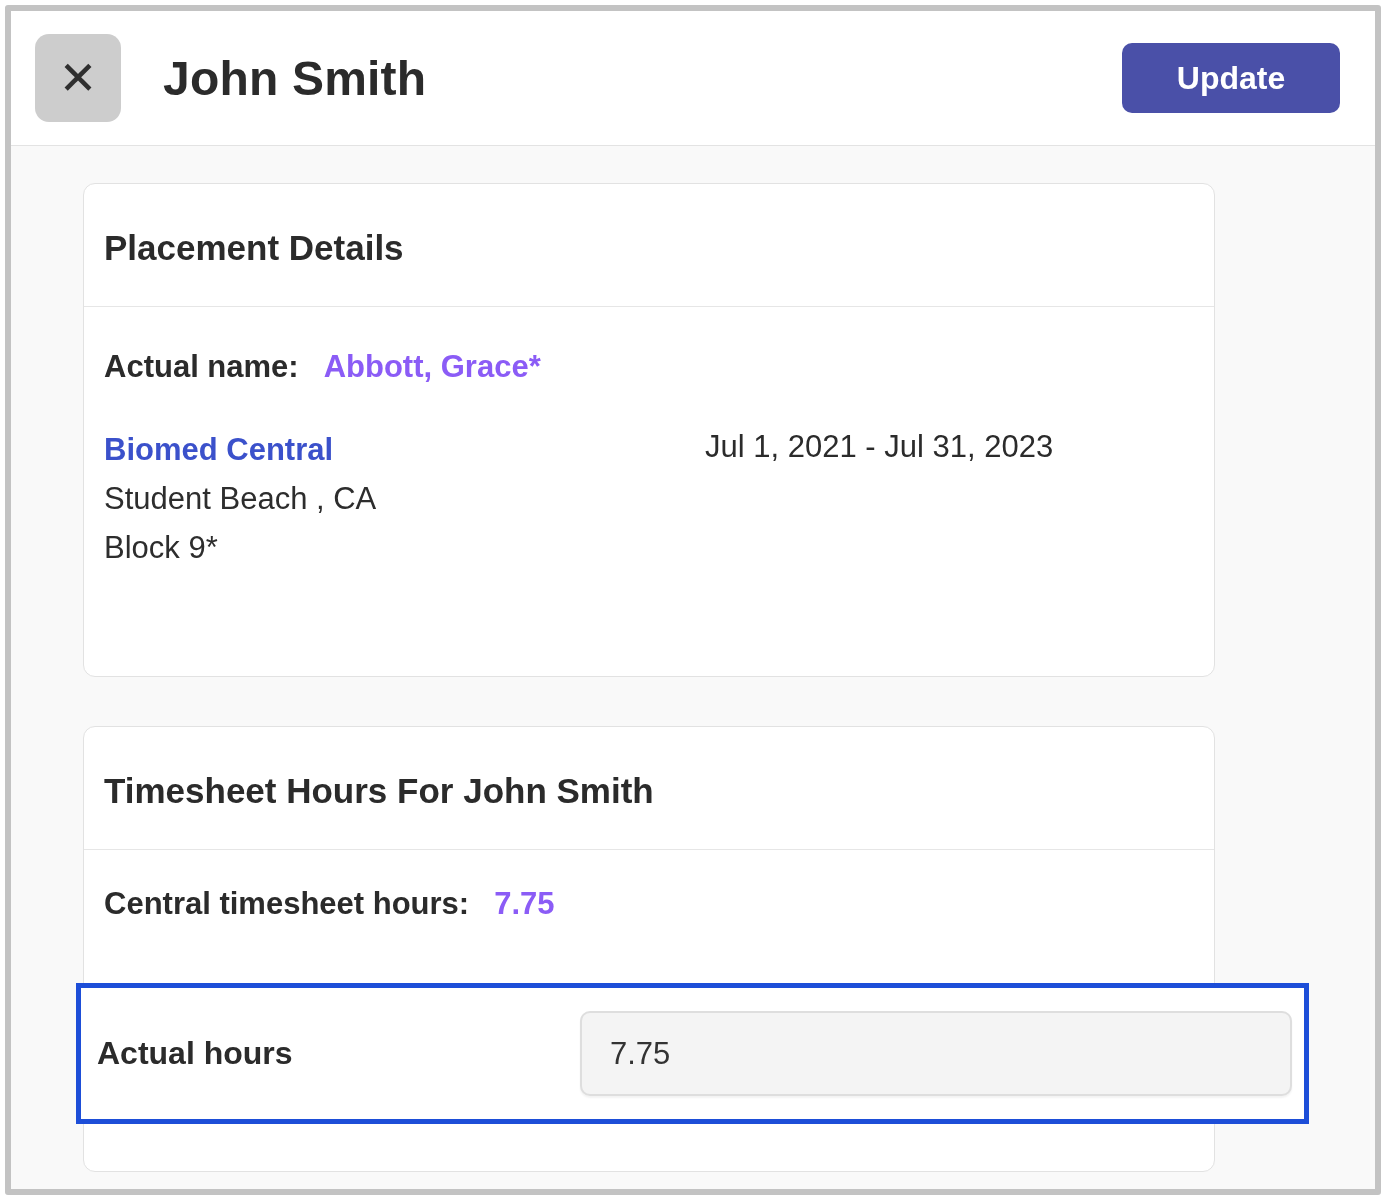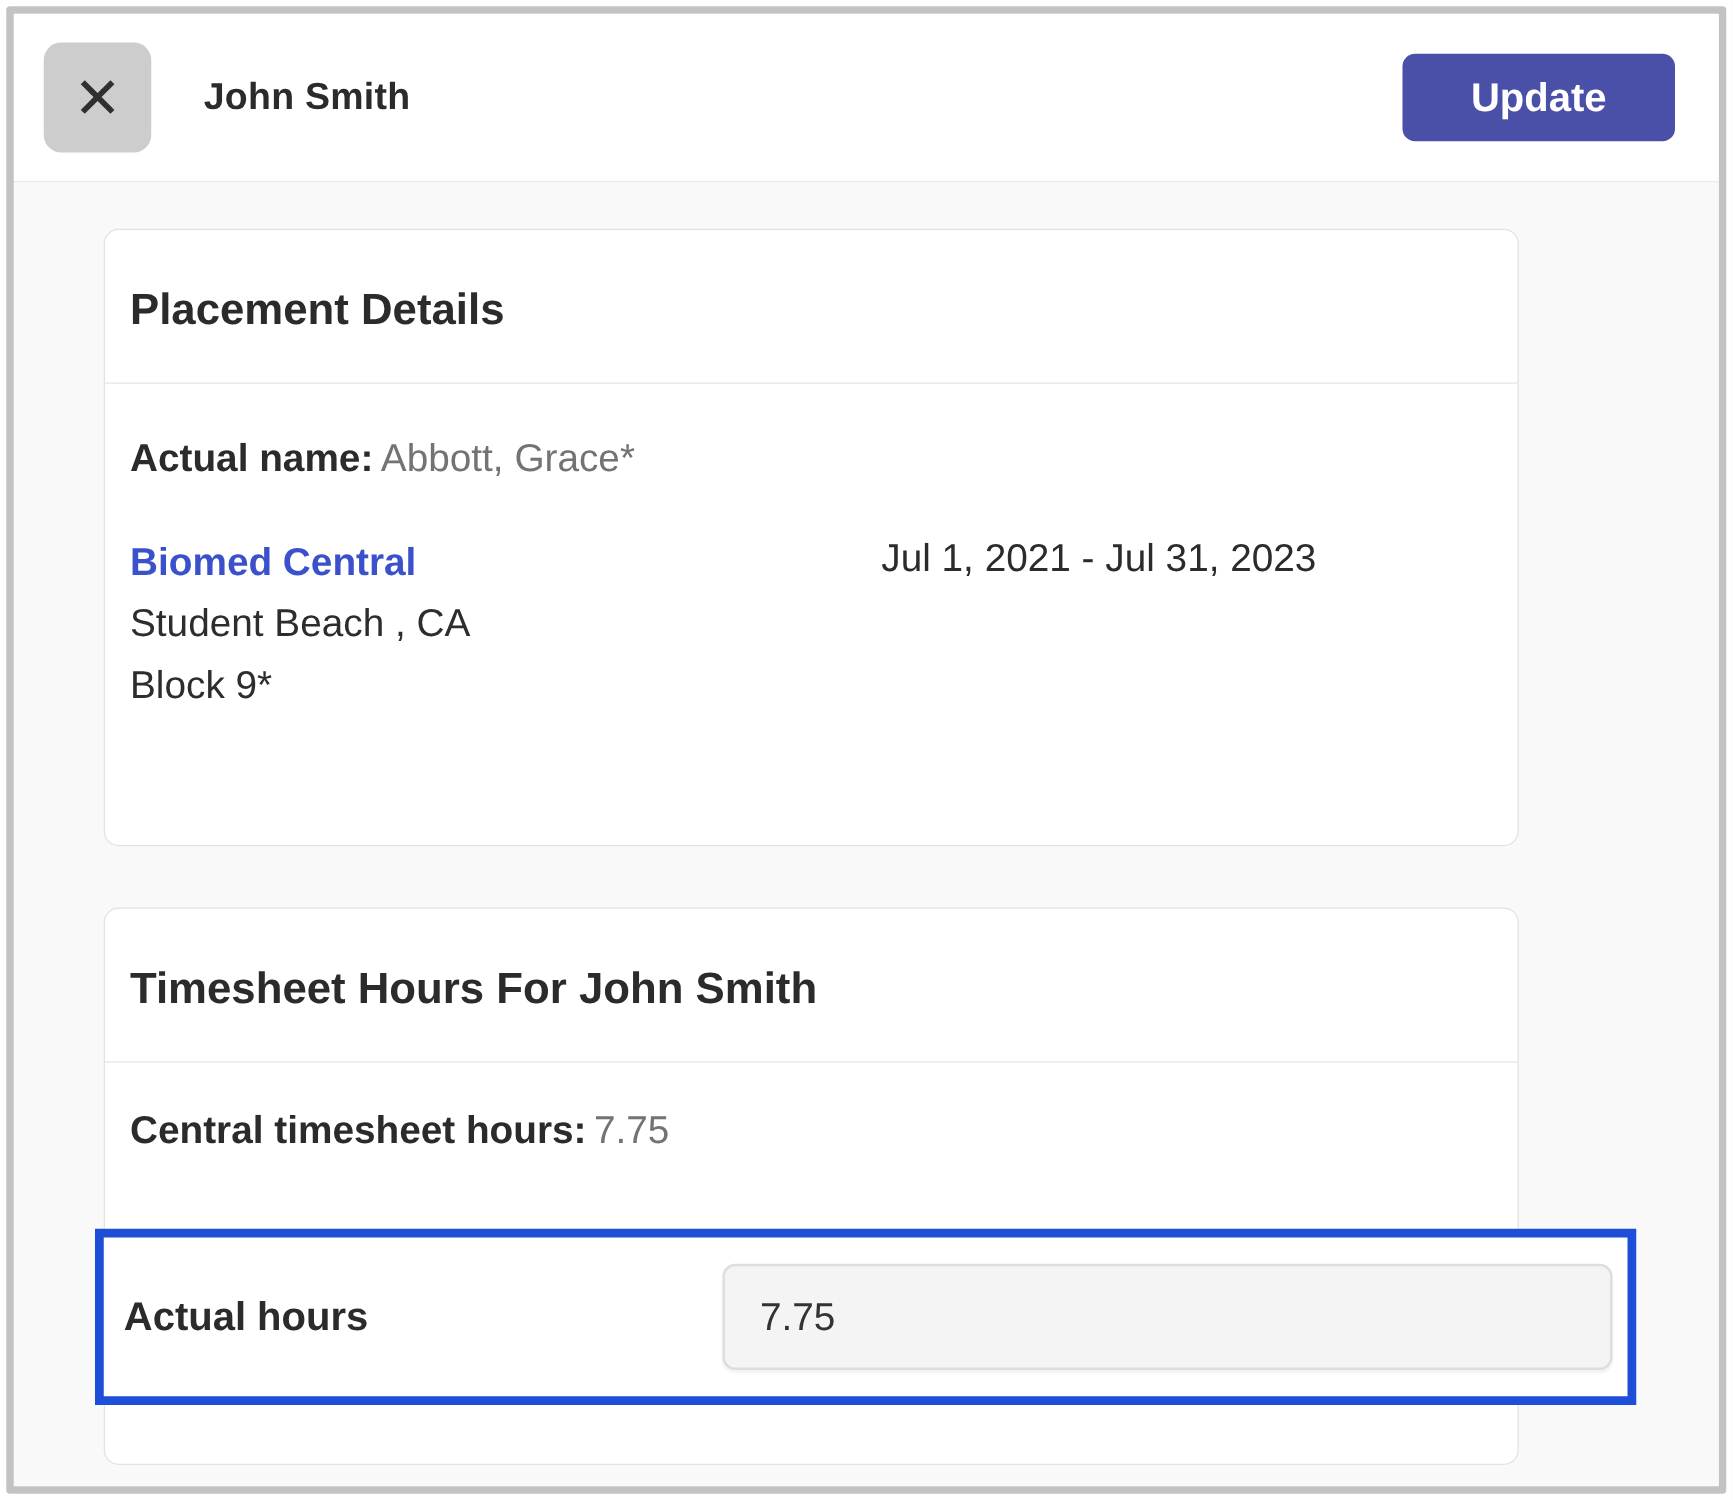--- a/index.html
+++ b/index.html
@@ -41,21 +41,21 @@
     color: #2f2f2f;
     line-height: 1;
     display: flex;
     align-items: center;
     justify-content: center;
     cursor: pointer;
     font-family: "Liberation Sans", sans-serif;
   }
   .drawer-title {
     margin-left: 42px;
-    font-size: 30px;
+    font-size: 48px;
     font-weight: 600;
     color: #2b2b2b;
     letter-spacing: 0.2px;
   }
   .update-btn {
     margin-left: auto;
     width: 218px;
     height: 70px;
     background: #4a50a8;
     color: #ffffff;
@@ -84,21 +84,21 @@
     font-weight: 600;
     color: #2b2b2b;
     padding: 44px 20px 38px 20px;
     border-bottom: 1px solid #e6e6e6;
   }
   
   .placement-card { height: 494px; }
   .placement-body { padding: 42px 20px 0 20px; }
   .student-row { font-size: 31px; }
   .field-label { font-weight: 700; color: #2b2b2b; }
-  .field-value { font-weight: 400; color: #737373; margin-left: 6px; }
+  .field-value { font-weight: 700; color: #8b5cf6; margin-left: 25px; }
   .cols { display: flex; margin-top: 40px; }
   .col-left { width: 590px; font-size: 31px; line-height: 49px; }
   .site-link {
     color: #3b51cb;
     font-weight: 600;
     text-decoration: none;
     cursor: pointer;
     display: inline-block;
   }
   .col-right { font-size: 31px; margin-left: 11px; }
@@ -116,21 +116,21 @@
   
   .timesheet-card { height: 446px; margin-top: 49px; }
   .timesheet-body { padding: 36px 20px 0 20px; }
   .approved-row { font-size: 31px; }
   .highlight-row {
     position: absolute;
     left: -8px;
     top: 256px;
     width: 1233px;
     height: 141px;
-    border: 7px solid #1d4ed8;
+    border: 5px solid #1d4ed8;
     background: #ffffff;
     display: flex;
     align-items: center;
     padding: 0 12px 0 16px;
   }
   .actual-label {
     font-size: 32px;
     font-weight: 600;
     color: #2b2b2b;
   }

